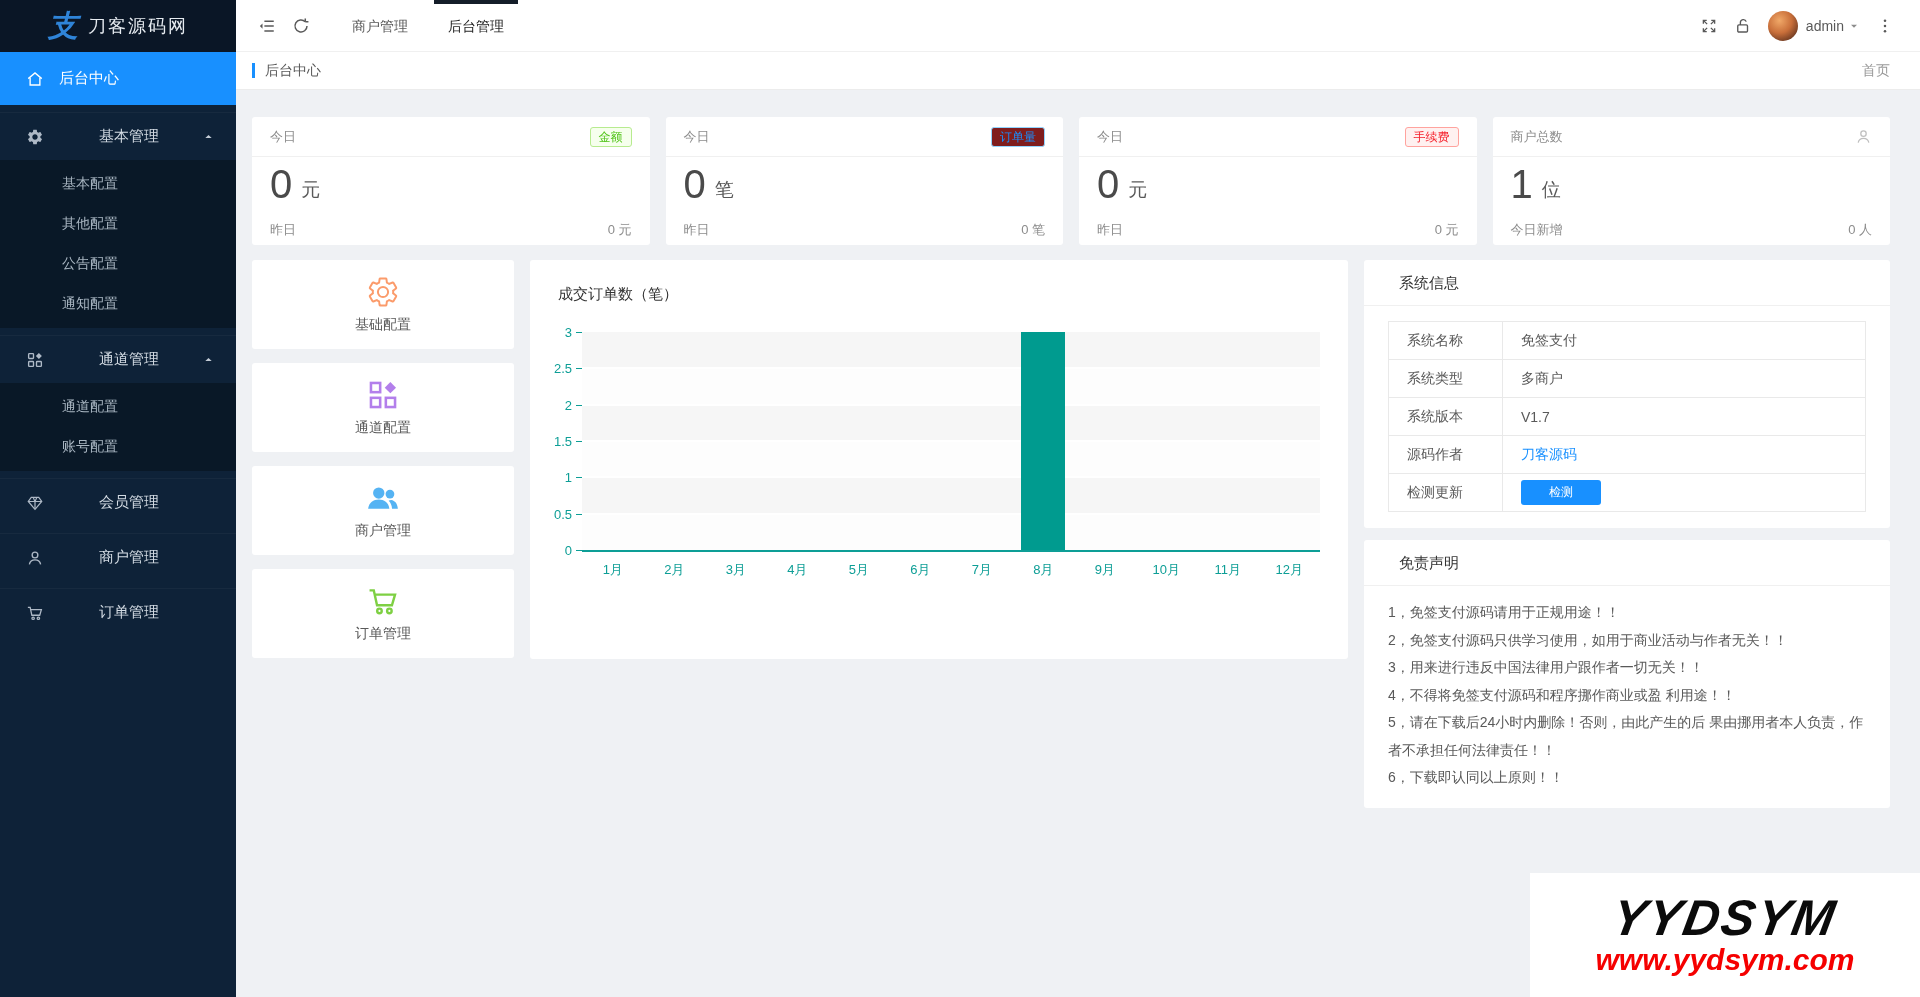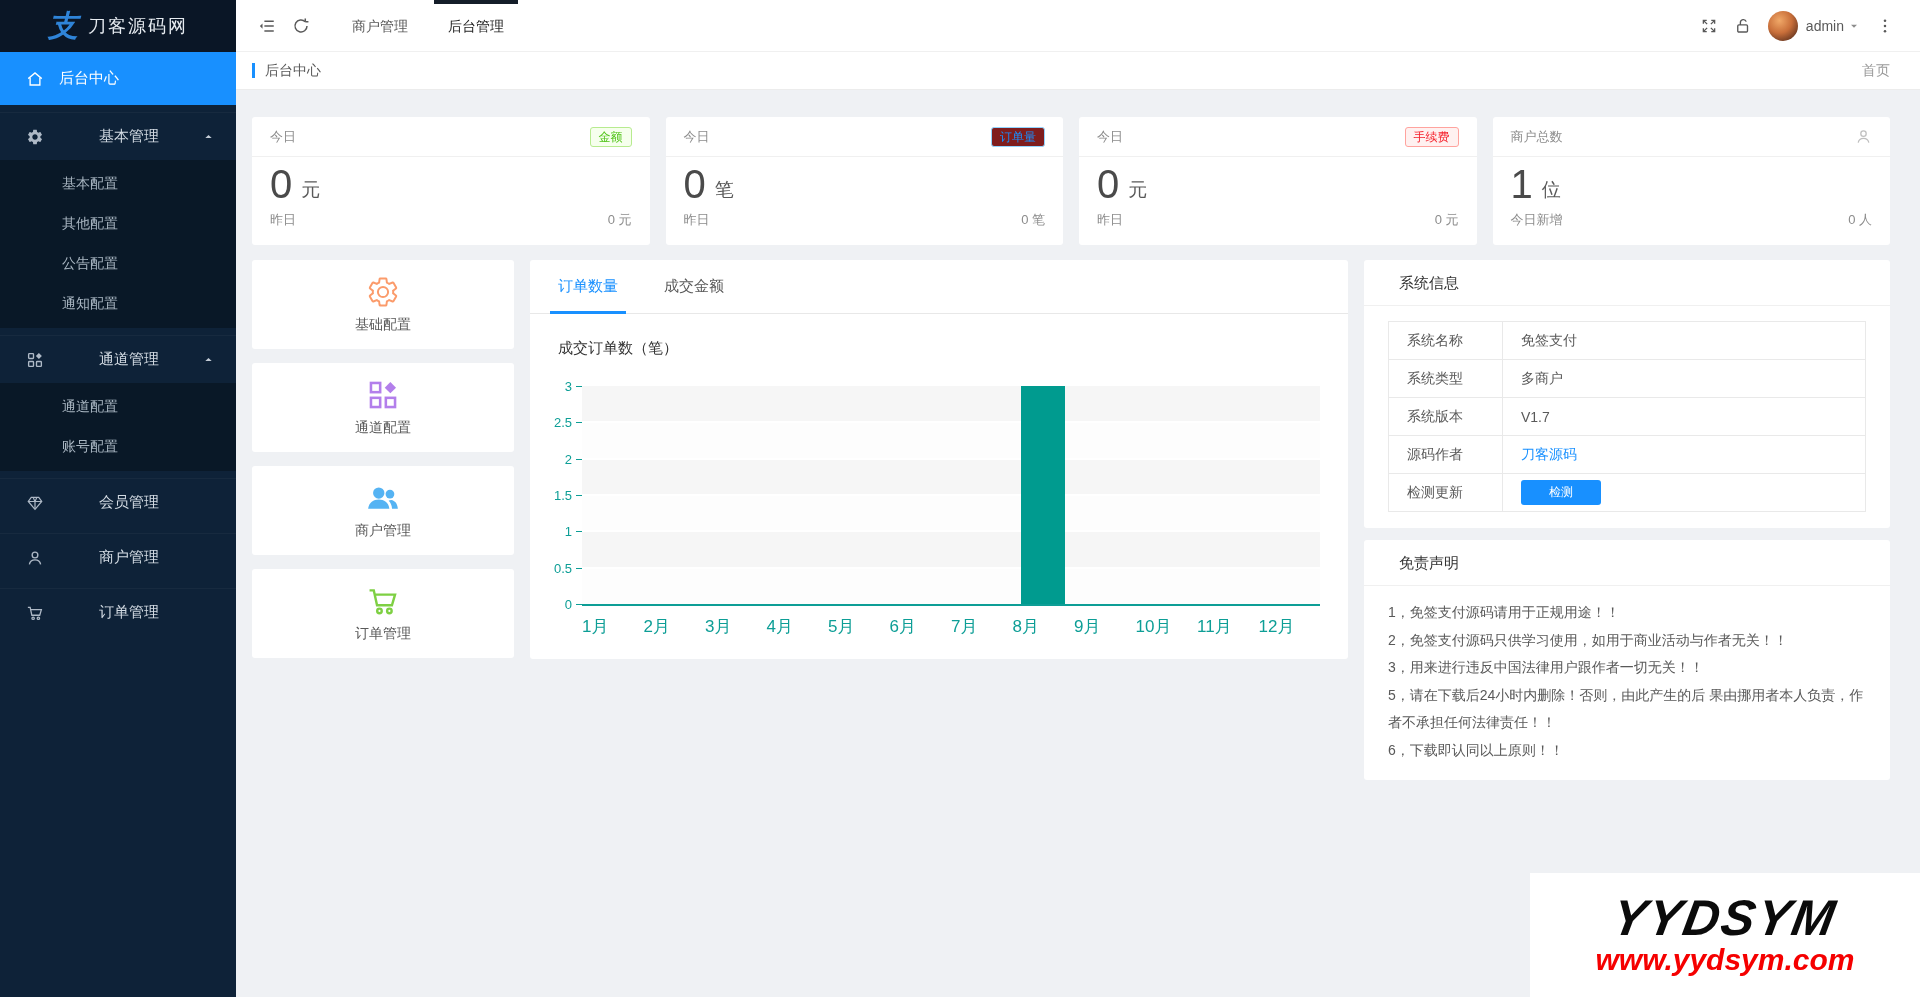--- a/index.html
+++ b/index.html
@@ -52,21 +52,21 @@
   .scard-title { font-size:13px; color:#8c8c8c; }
   .badge { font-size:12px; line-height:18px; padding:0 8px; border-radius:3px; border:1px solid transparent; }
   .badge.green { color:#52c41a; border-color:#b7eb8f; background:#f6ffed; }
   .badge.blue  { color:#1890ff; border-color:#91d5ff; background:#7f1d1d; }
   .badge.red   { color:#f5222d; border-color:#ffa39e; background:#fff1f0; }
   .scard-hicon { width:17px; height:17px; color:#bfbfbf; }
   .scard-hicon svg { width:17px; height:17px; display:block; }
   .scard-bd { flex:1; display:flex; align-items:center; padding:0 18px; }
   .val { font-size:40px; color:#4a4a4a; line-height:1; }
   .unit { font-size:19px; color:#595959; margin-left:9px; padding-top:12px; }
-  .scard-ft { height:34px; display:flex; align-items:flex-start; justify-content:space-between; padding:0 18px 6px; font-size:13px; color:#8c8c8c; }
+  .scard-ft { height:34px; display:flex; align-items:flex-end; justify-content:space-between; padding:0 18px 6px; font-size:13px; color:#8c8c8c; }
 
   .main-row { margin-top:15px; display:grid; grid-template-columns:262px 1fr 526px; gap:16px; align-items:start; }
 
   
   .qcard { height:89px; background:#fff; border-radius:3px; margin-bottom:14px; display:flex; flex-direction:column; align-items:center; justify-content:center; gap:7px; cursor:pointer; }
   .qcard:last-child { margin-bottom:0; }
   .qicon { width:34px; height:34px; }
   .qicon svg { width:34px; height:34px; display:block; }
   .qicon.orange { color:#fb9b6b; } .qicon.purple { color:#b37feb; }
   .qicon.blue { color:#55b3f3; } .qicon.green { color:#7ed043; }
@@ -80,21 +80,21 @@
   .ctab.active::after { content:''; position:absolute; bottom:-1px; left:-8px; right:-8px; height:3px; background:#1890ff; }
   .ctitle { margin:25px 0 0 28px; font-size:15px; color:#333; }
   .chart { margin:28px 28px 0 52px; position:relative; --teal:#0d9e96; }
   .plot { height:220px; position:relative; }
   .band { position:absolute; left:0; right:0; }
   .gline { position:absolute; left:0; right:0; height:2px; background:#ffffff; }
   .ylab { position:absolute; right:calc(100% + 10px); transform:translateY(-50%); font-size:13px; color:var(--teal); }
   .ytick { position:absolute; right:100%; width:6px; height:1px; background:var(--teal); }
   .bar { position:absolute; bottom:0; }
   .xlabels { display:flex; margin-top:9px; }
-  .xlab { flex:1; text-align:left; font-size:17px; color:var(--teal); }
+  .xlab { flex:1; text-align:center; font-size:13px; color:var(--teal); }
 
   
   .panel { background:#fff; border-radius:3px; }
   .phd { height:46px; line-height:46px; padding:0 35px; font-size:15px; color:#333; border-bottom:1px solid #f0f0f0; }
   .sys-body { padding:15px 24px 16px; }
   .sys-table { width:100%; border-collapse:collapse; }
   .sys-table td { border:1px solid #e9e9e9; height:38px; font-size:14px; color:#595959; padding-left:18px; }
   .sys-table td.lbl { width:114px; }
   .sys-link { color:#1890ff; text-decoration:none; cursor:pointer; }
   .sys-btn { background:#1890ff; color:#fff; font-size:12px; border:none; border-radius:3px; padding:4px 28px; cursor:pointer; }
@@ -363,24 +363,20 @@
                 <path d="M2.5 4.5h3l2.3 10.5h10.5l2.2-7.5H6.5"></path>
                 <circle cx="9.5" cy="19" r="1.6"></circle>
                 <circle cx="16.5" cy="19" r="1.6"></circle>
               </svg>
           </span>
           <span class="qlabel">订单管理</span>
         </div>
       </div>
 
       <div class="chart-panel">
-        <div class="ctabs">
-          <div class="ctab active">订单数量</div>
-          <div class="ctab">成交金额</div>
-        </div>
         <div class="ctitle">成交订单数（笔）</div>
         <div class="chart" style="--teal: #0d9e96;">
           <div class="plot" style="border-bottom: 2px solid rgb(13, 158, 150);">
               <div class="band" style="top: 0%; height: 16.6667%; background: rgb(246, 246, 246);"></div>
               <div class="band" style="top: 16.6667%; height: 16.6667%; background: rgb(253, 253, 253);"></div>
               <div class="band" style="top: 33.3333%; height: 16.6667%; background: rgb(246, 246, 246);"></div>
               <div class="band" style="top: 50%; height: 16.6667%; background: rgb(253, 253, 253);"></div>
               <div class="band" style="top: 66.6667%; height: 16.6667%; background: rgb(246, 246, 246);"></div>
               <div class="band" style="top: 83.3333%; height: 16.6667%; background: rgb(253, 253, 253);"></div>
               <div class="gline" style="top: calc(16.6667% - 1px);"></div>
@@ -451,20 +447,21 @@
               </table>
           </div>
         </div>
 
         <div class="panel disclaimer">
           <div class="phd">免责声明</div>
           <div class="dis-body">
             <div>1，免签支付源码请用于正规用途！！</div>
             <div>2，免签支付源码只供学习使用，如用于商业活动与作者无关！！</div>
             <div>3，用来进行违反中国法律用户跟作者一切无关！！</div>
+            <div>4，不得将免签支付源码和程序挪作商业或盈 利用途！！</div>
             <div>5，请在下载后24小时内删除！否则，由此产生的后 果由挪用者本人负责，作者不承担任何法律责任！！</div>
             <div>6，下载即认同以上原则！！</div>
           </div>
         </div>
       </div>
     </div>
   </main>
 
   <div class="watermark">
     <div class="wm-title">YYDSYM</div>

